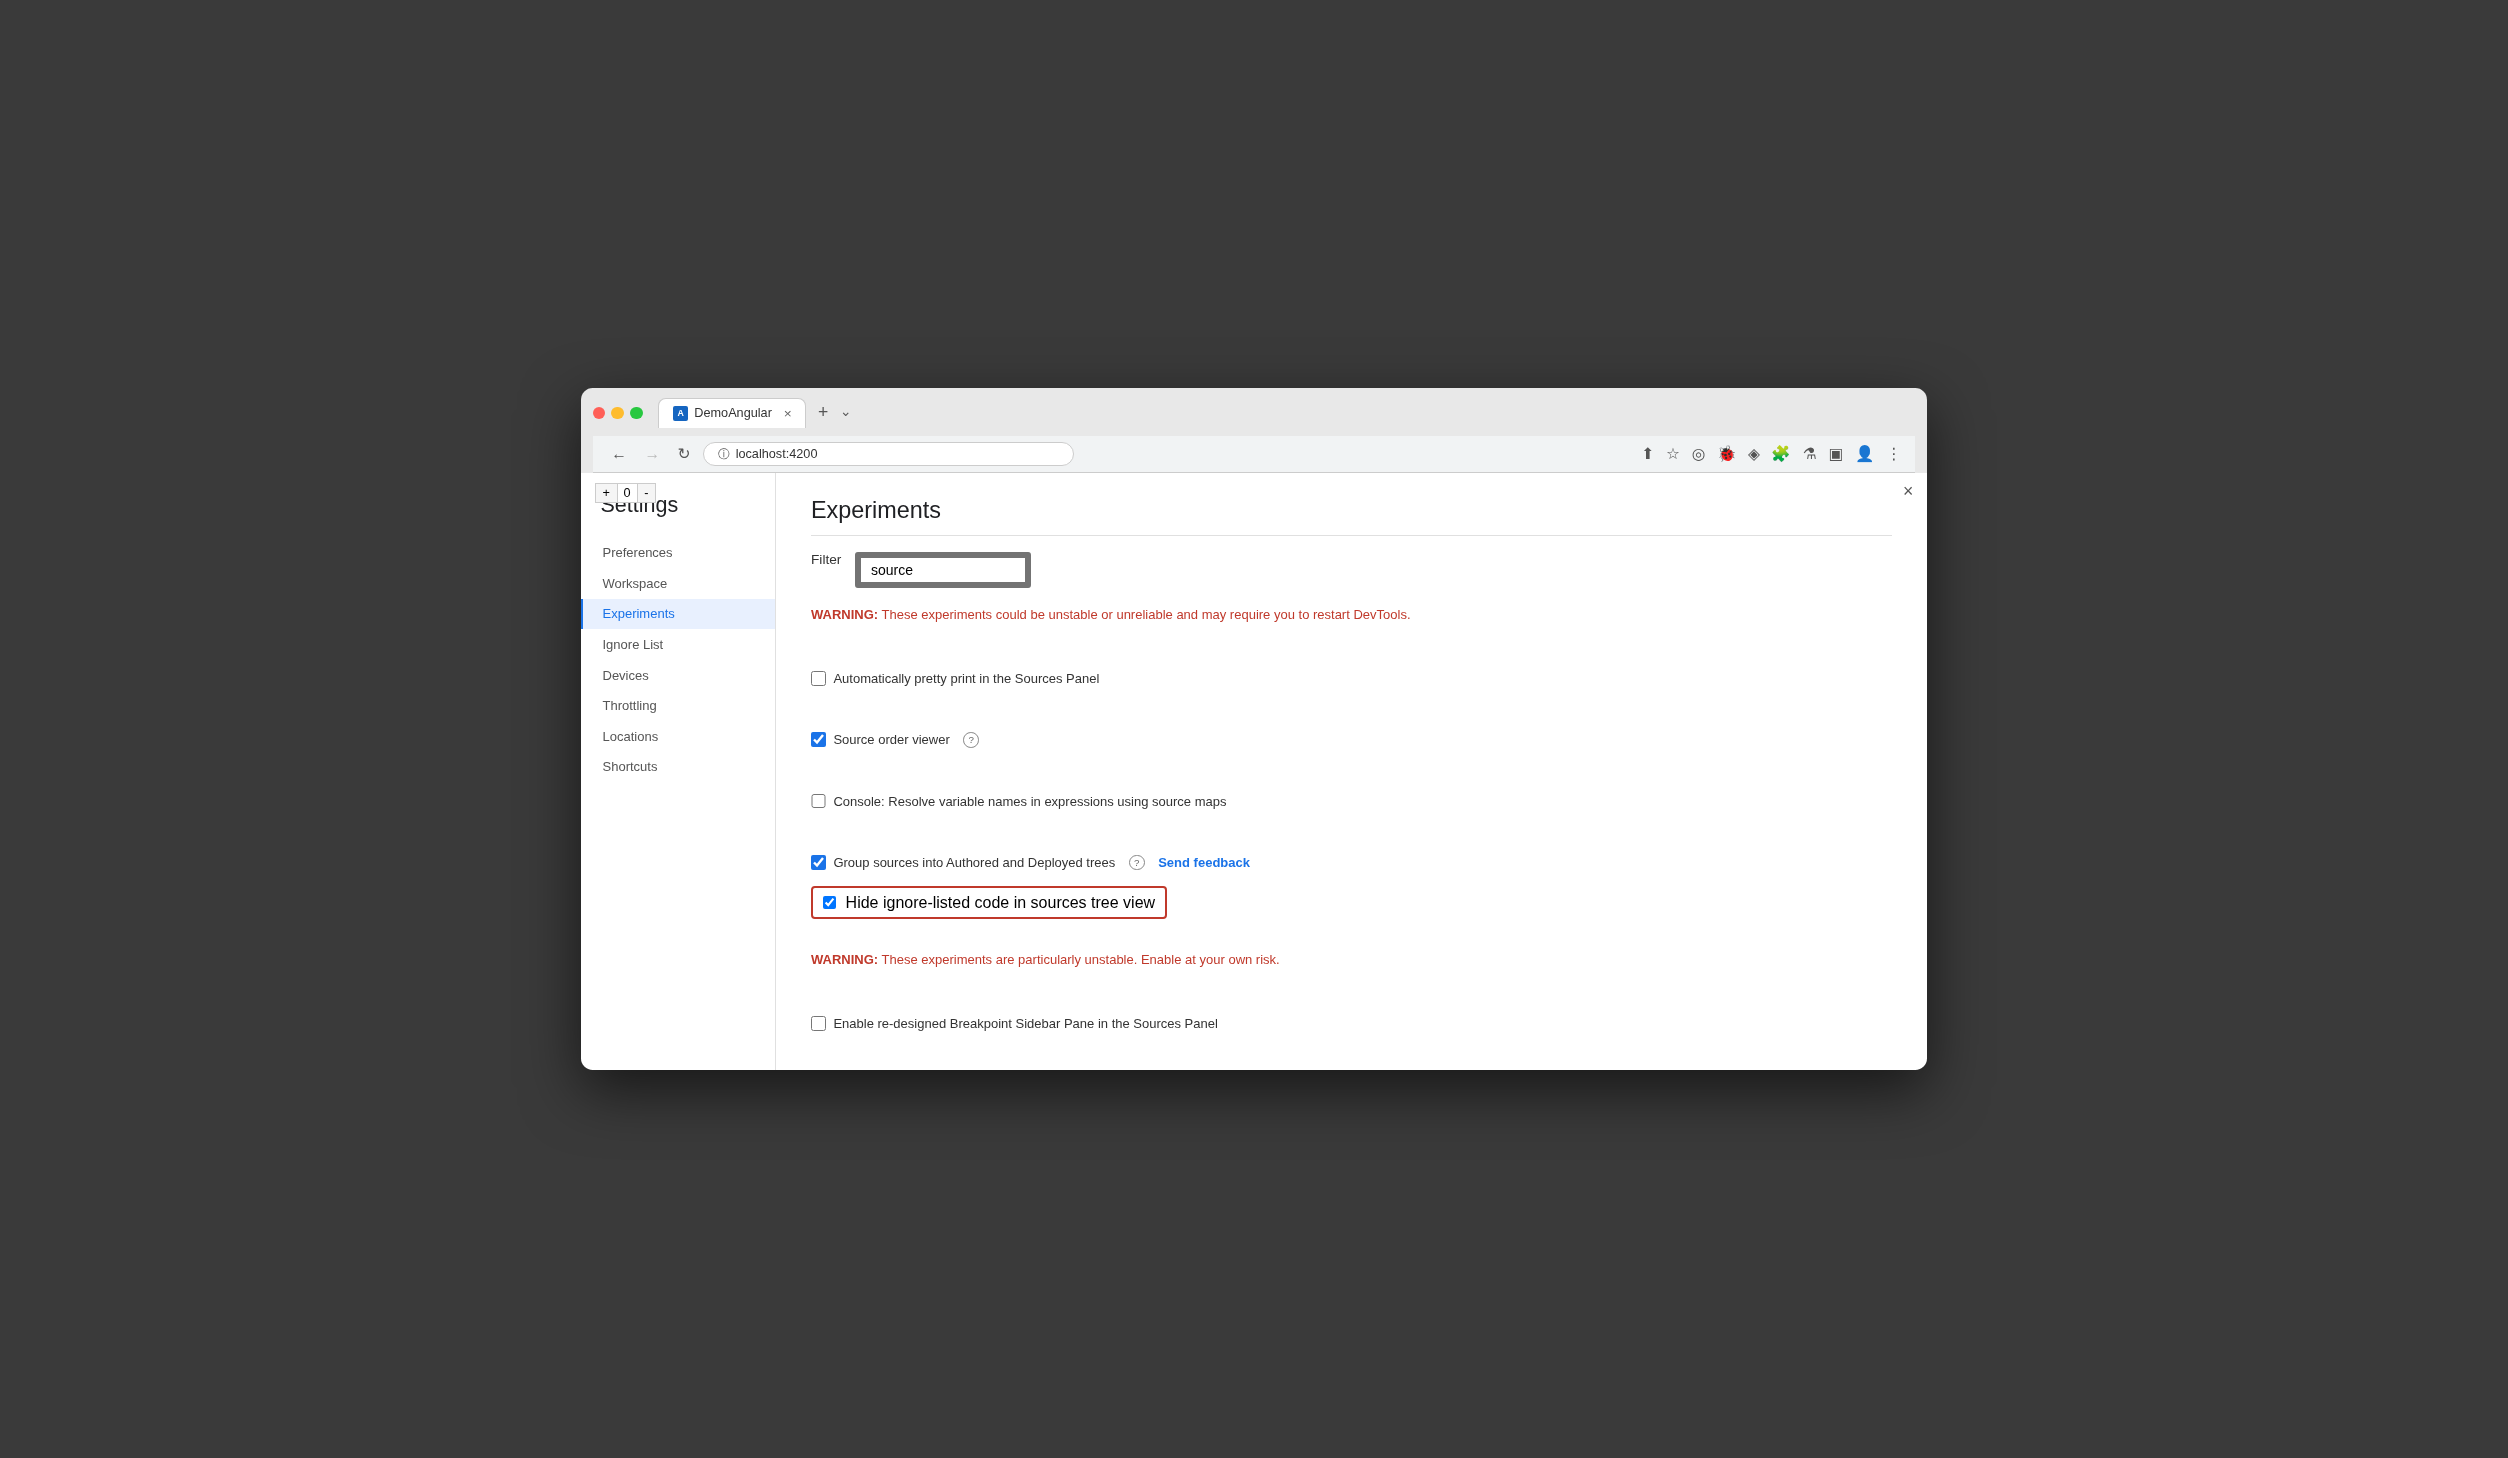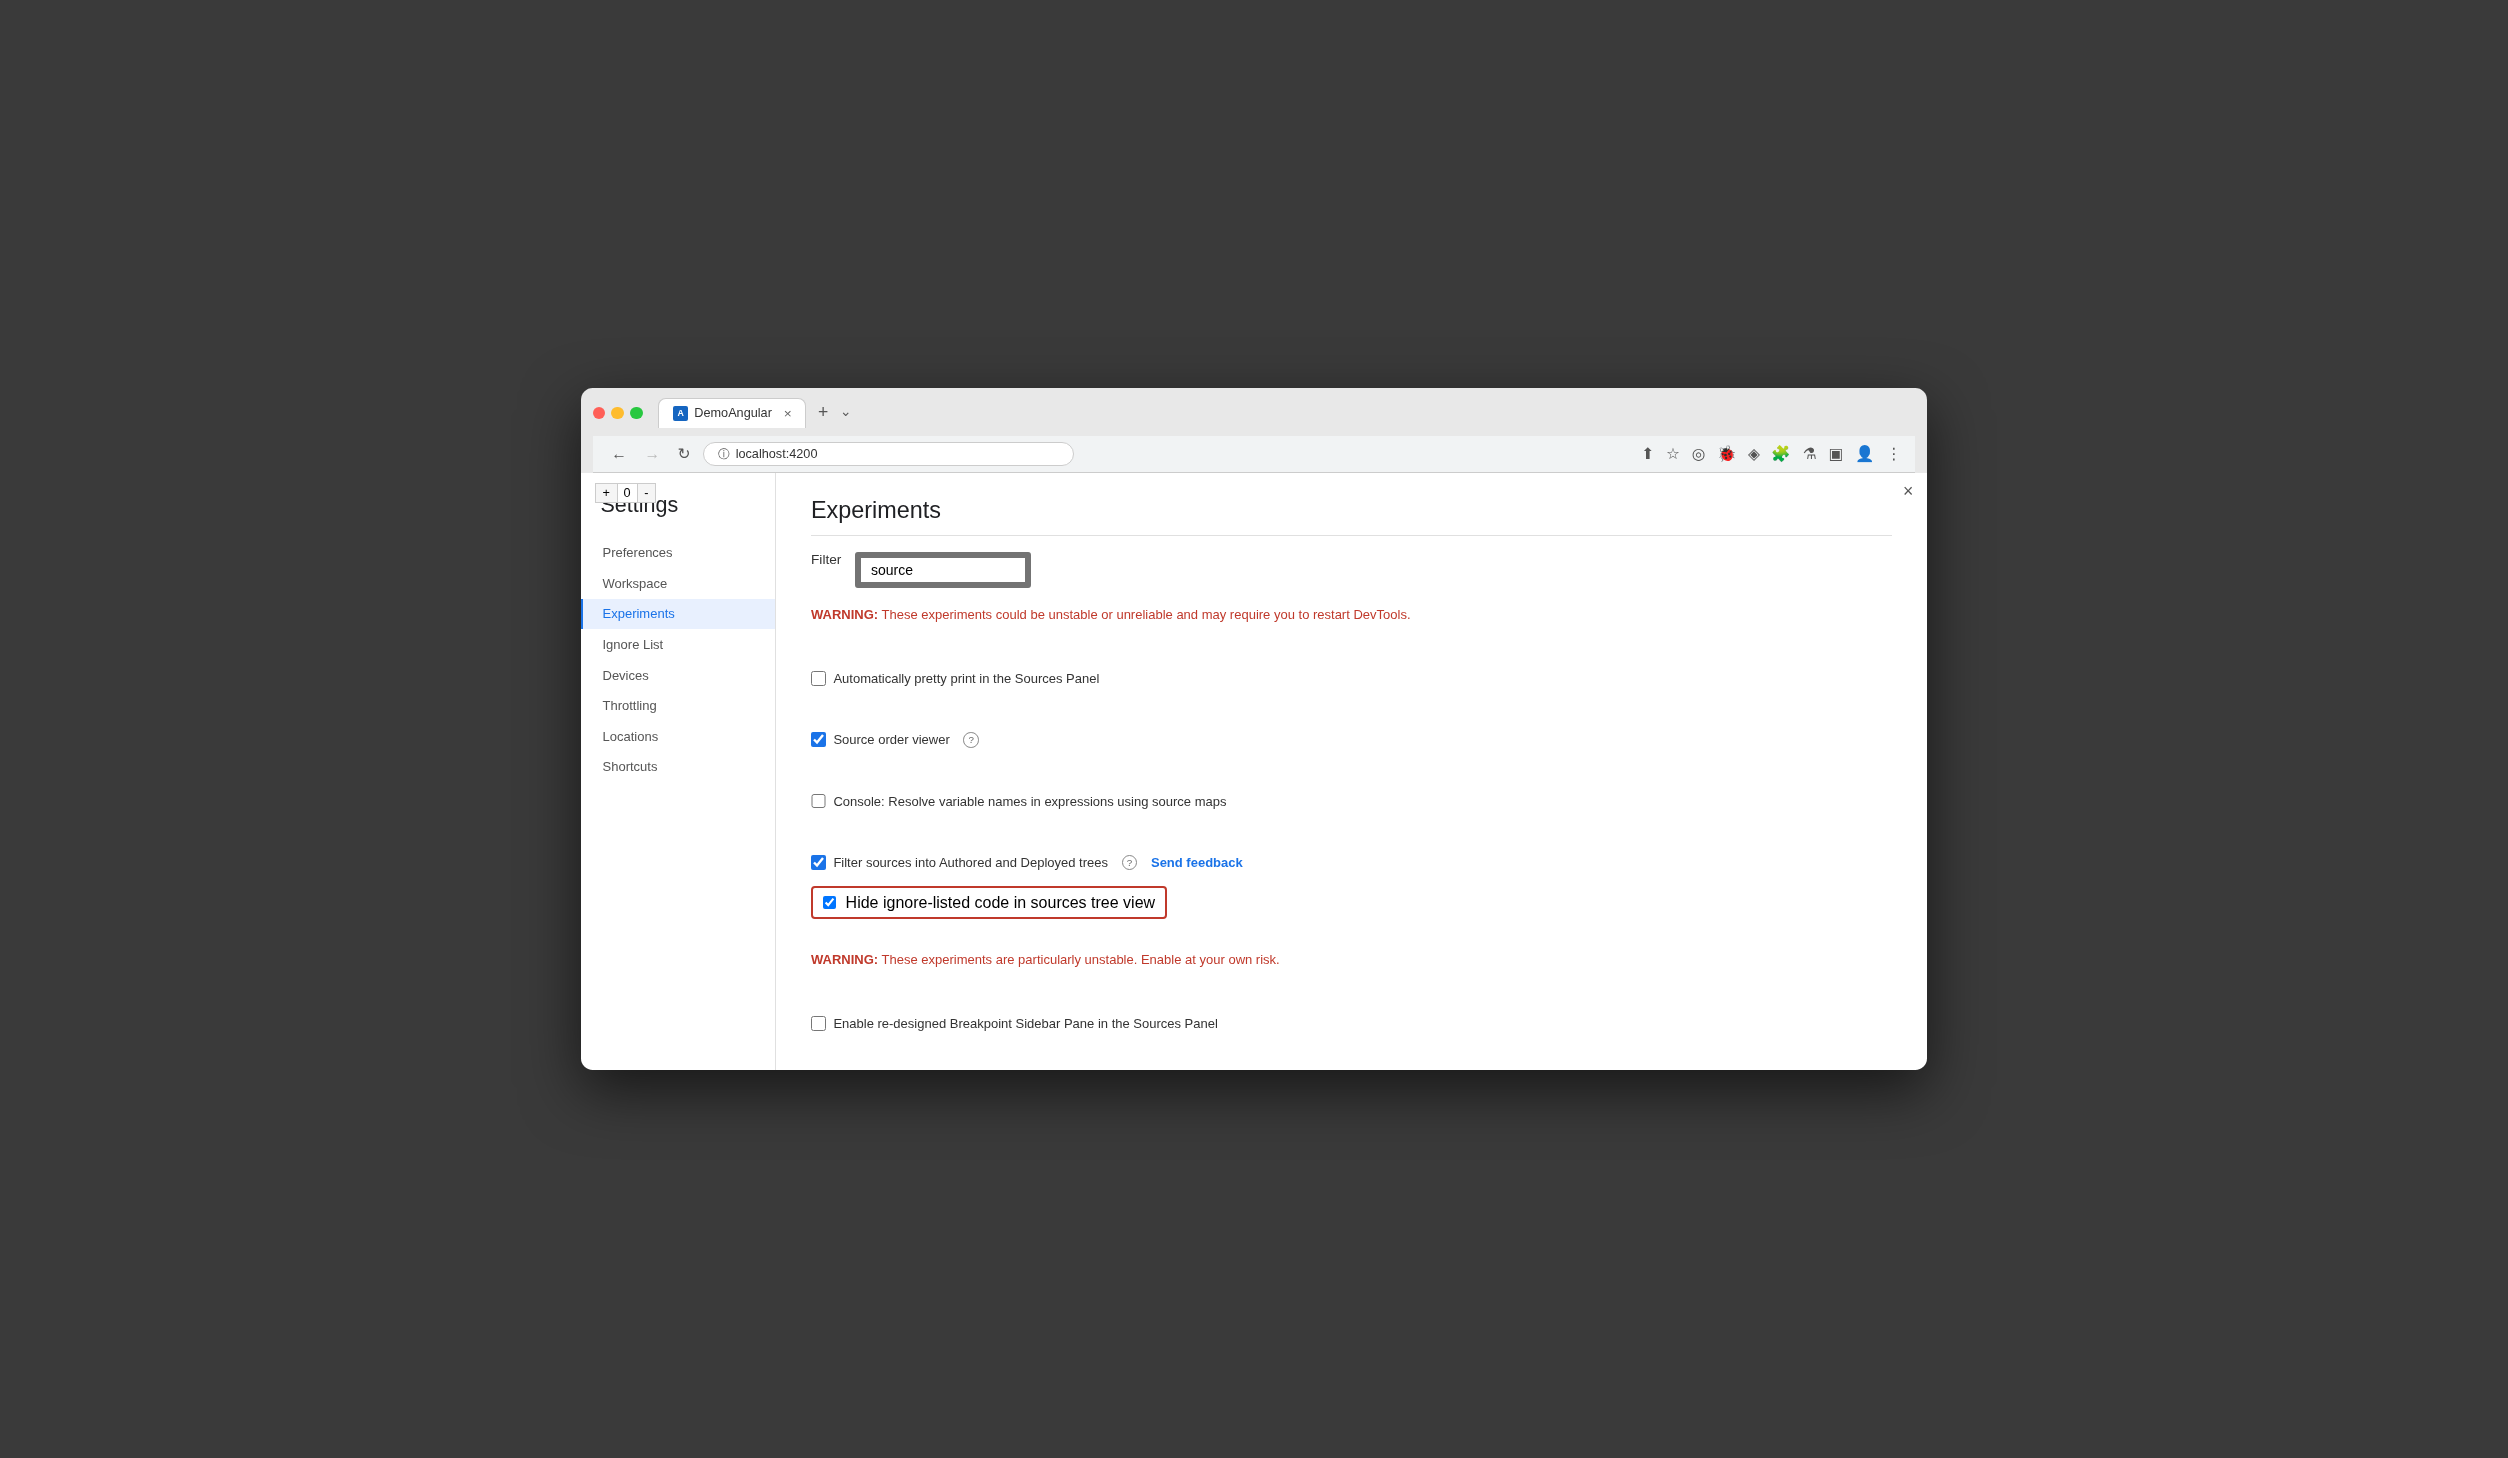--- a/index.html
+++ b/index.html
@@ -448,21 +448,21 @@
         <div class="experiment-item">
           <label>
             <input type="checkbox" style="">
             <span>Console: Resolve variable names in expressions using source maps</span>
           </label>
         </div>
 
         <div class="experiment-item">
           <label>
             <input type="checkbox" checked="" style="">
-            <span>Filter sources into Authored and Deployed trees</span>
+            <span>Group sources into Authored and Deployed trees</span>
           </label>
           <span class="help-icon">?</span>
           <a class="send-feedback-link">Send feedback</a>
         </div>
 
         <div class="highlighted-item">
           <input type="checkbox" checked="" style="">
           <label>
             <span>Hide ignore-listed code in sources tree view</span>
           </label>

